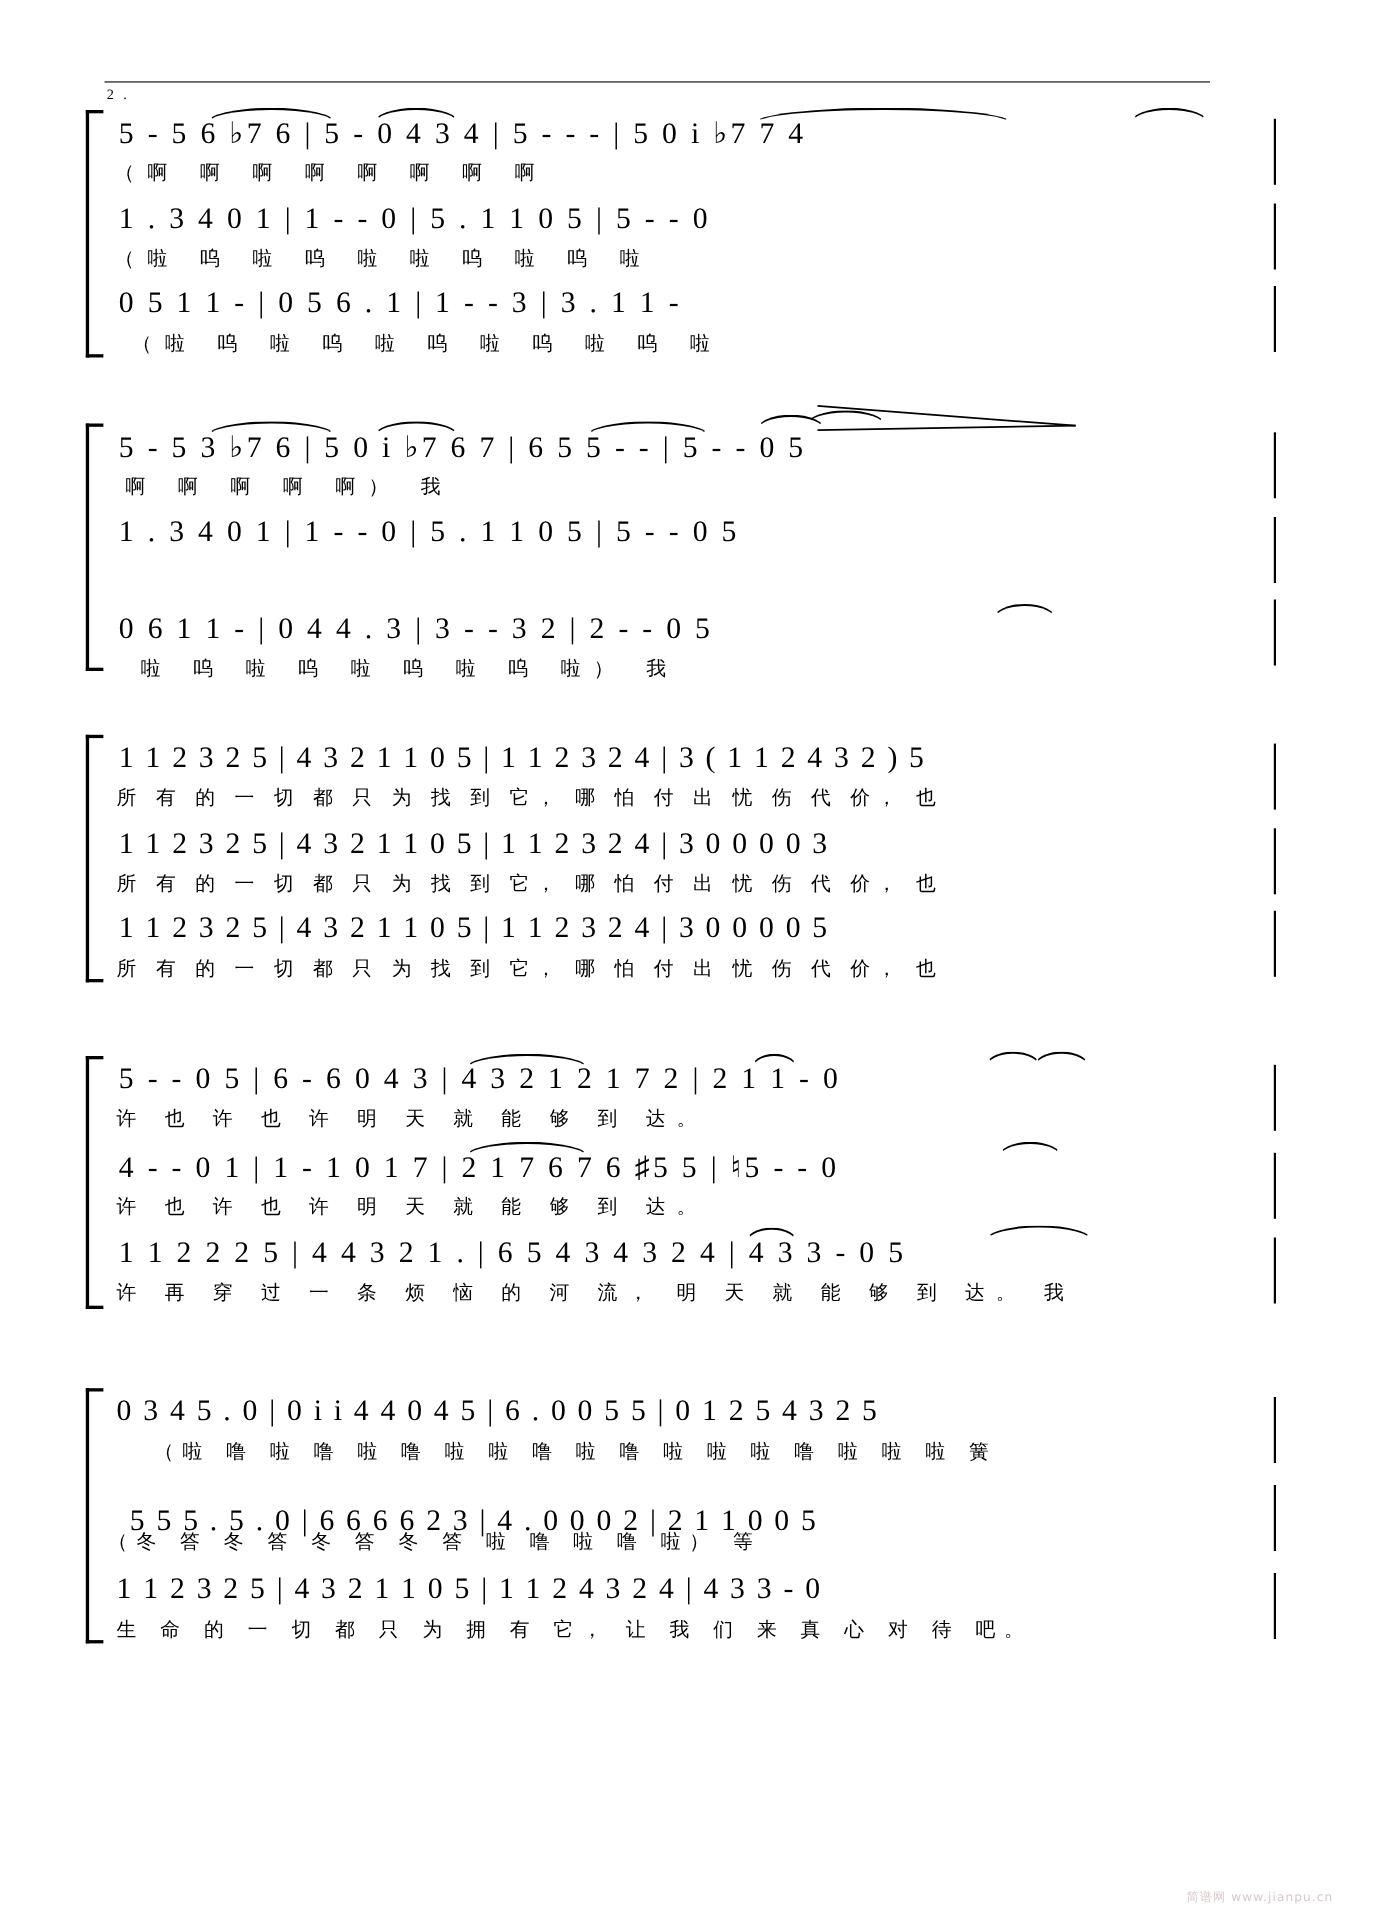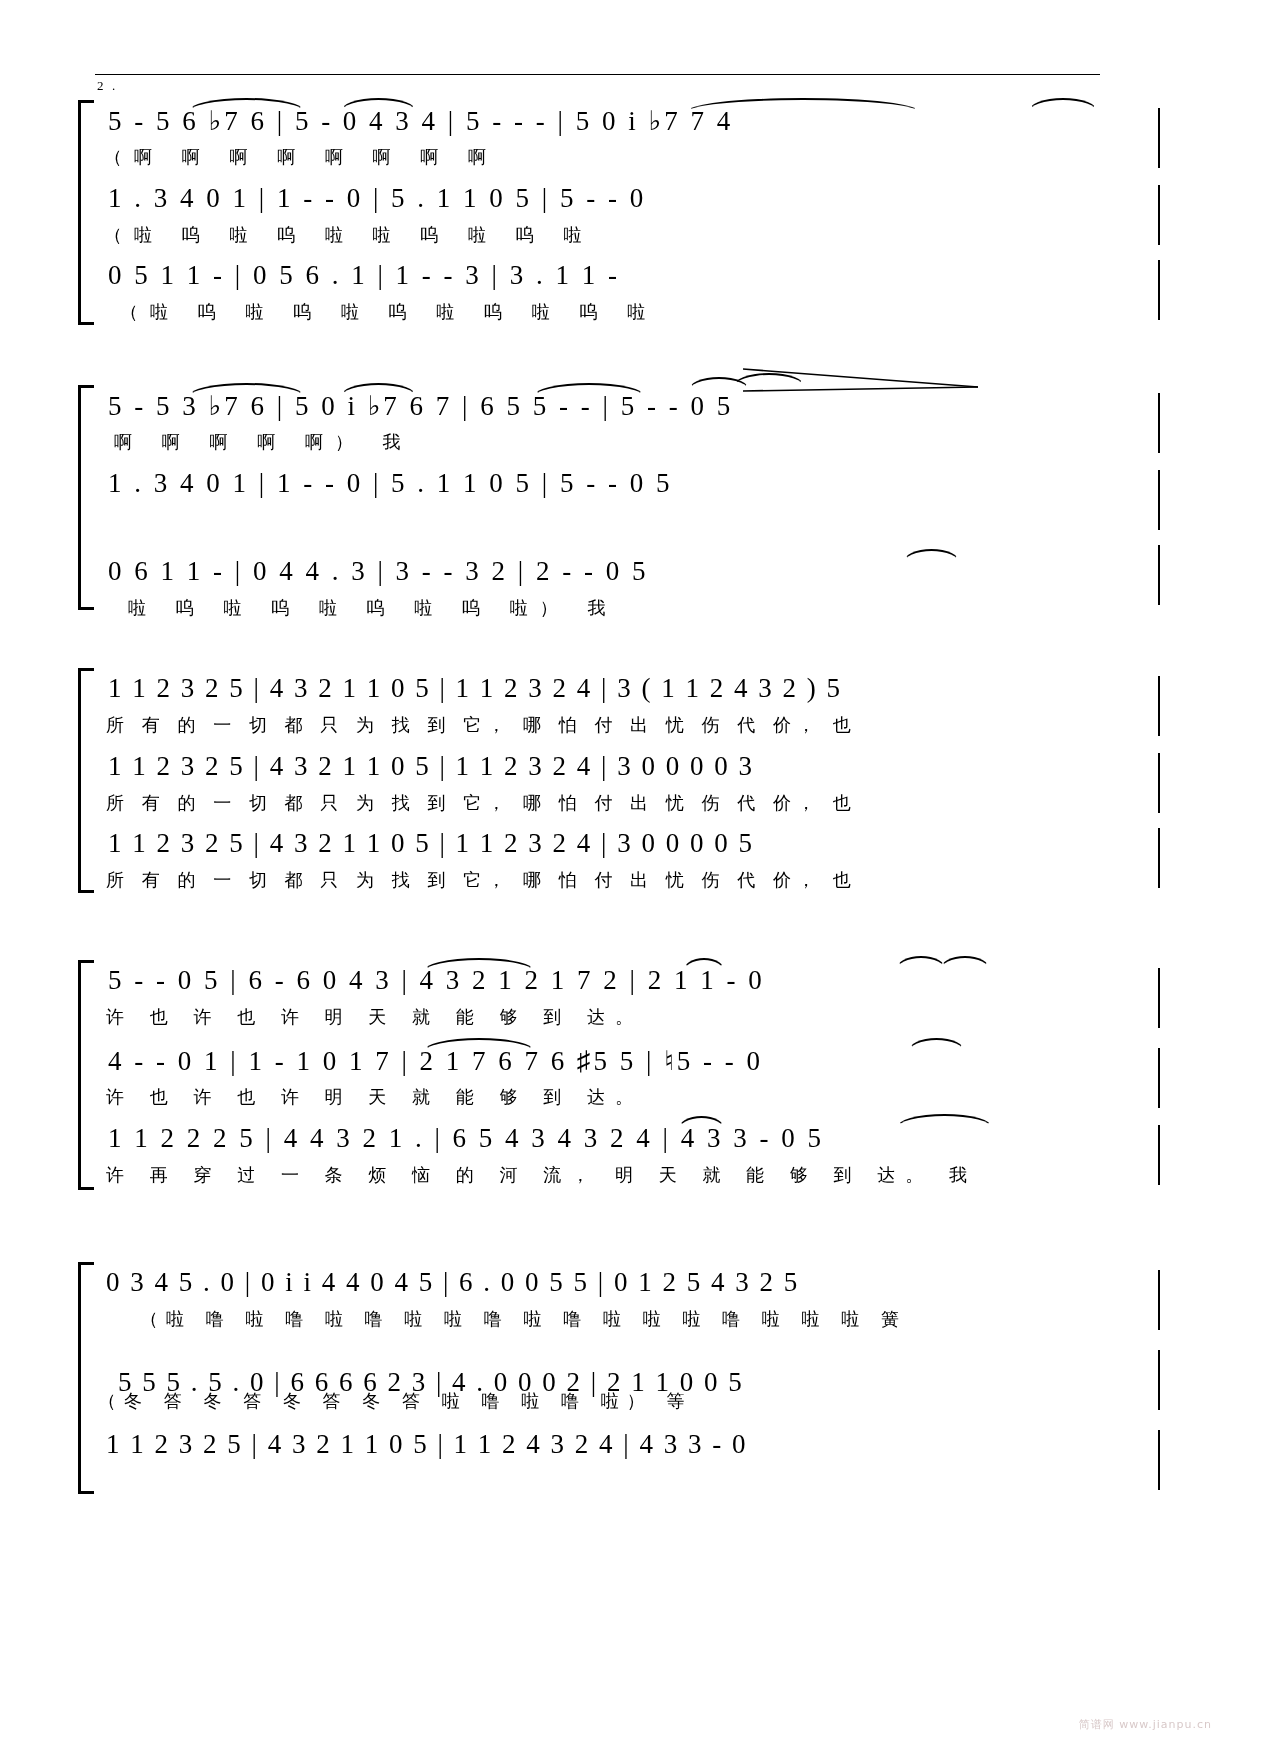--- a/index.html
+++ b/index.html
@@ -238,17 +238,18 @@
       <div class="lyrics" style="left:62px;top:45px;letter-spacing:8px;">（啦 噜 啦      噜 啦 噜 啦  啦 噜 啦        噜 啦     啦 啦 噜 啦 啦 啦 簧</div>
     </div>
 
     <div class="staff-row" style="position:absolute;left:0;top:82px;width:1110px;">
       <div class="notes" style="left:28px;top:23px;letter-spacing:2px;margin-left:12px;">5 5 5 .   5 .   0 | 6 6  6   6   2 3 | 4 .  0 0   0 2 | 2 1  1   0   0 5</div>
       <div class="lyrics" style="left:20px;top:45px;letter-spacing:8px;text-align:right;">（冬 答 冬  答     冬 答 冬 答 啦 噜 啦      噜 啦）              等</div>
     </div>
 
     <div class="staff-row" style="position:absolute;left:0;top:162px;width:1110px;">
       <div class="notes" style="left:28px;top:5px;letter-spacing:2px;">1   1 2 3   2 5 | 4 3  2 1  1   0 5 | 1  1 2 4 3  2 4 | 4 3 3   -   0</div>
+      <div class="lyrics" style="left:28px;top:45px;letter-spacing:8px;">生 命 的 一 切 都  只 为 拥 有 它，  让 我 们 来 真 心 对 待   吧。</div>
     </div>
   </div>
 
   <div class="watermark">简谱网 www.jianpu.cn</div>
 </div>
 
 </body></html>

